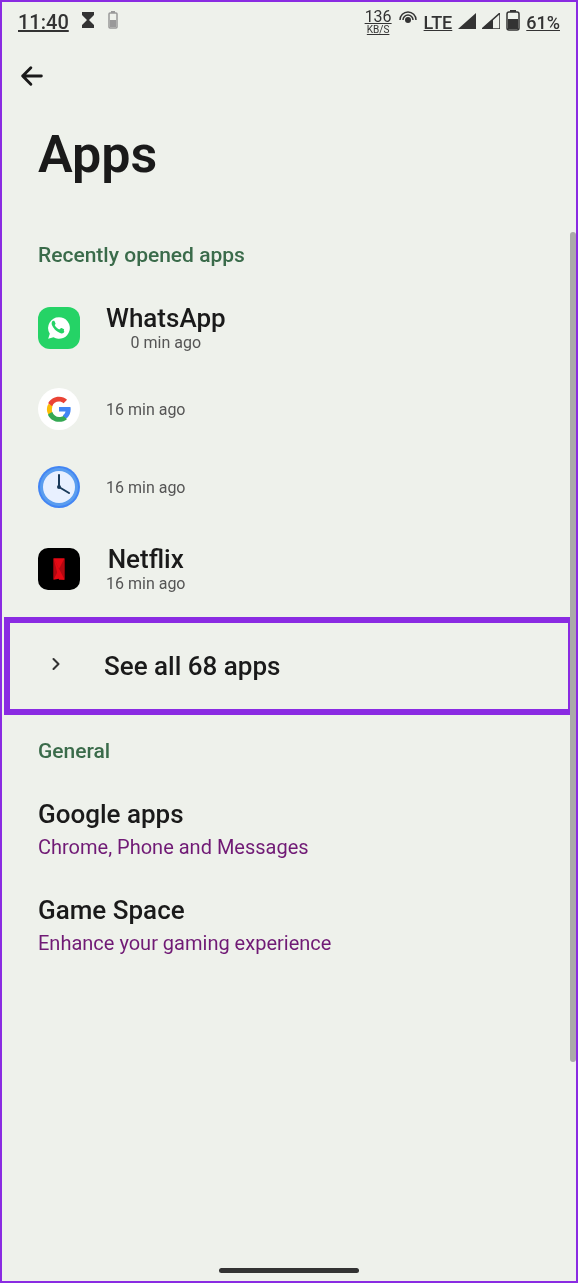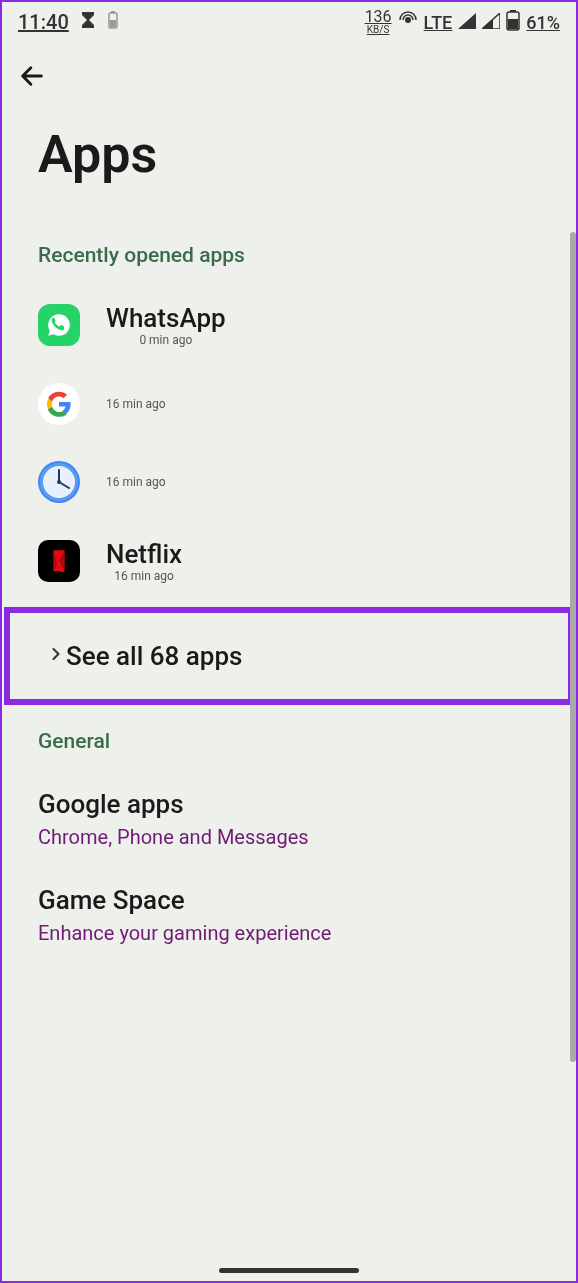--- a/index.html
+++ b/index.html
@@ -84,26 +84,27 @@
       display: flex;
       flex-direction: column;
       text-align: center;
     }
     .app-name {
       font-size: 26px;
       font-weight: 500;
       color: #1a1a1a;
     }
     .app-time {
-      font-size: 12px;
+      font-size: 16px;
       color: #555;
     }
     .see-all {
       display: flex;
       align-items: center;
+      gap: 38px;
       padding: 28px 36px;
       cursor: pointer;
       border: 6px solid #8a2be2;
       margin: 6px 2px;
     }
     .see-all-text {
       font-size: 26px;
       font-weight: 500;
       color: #1a1a1a;
     }

